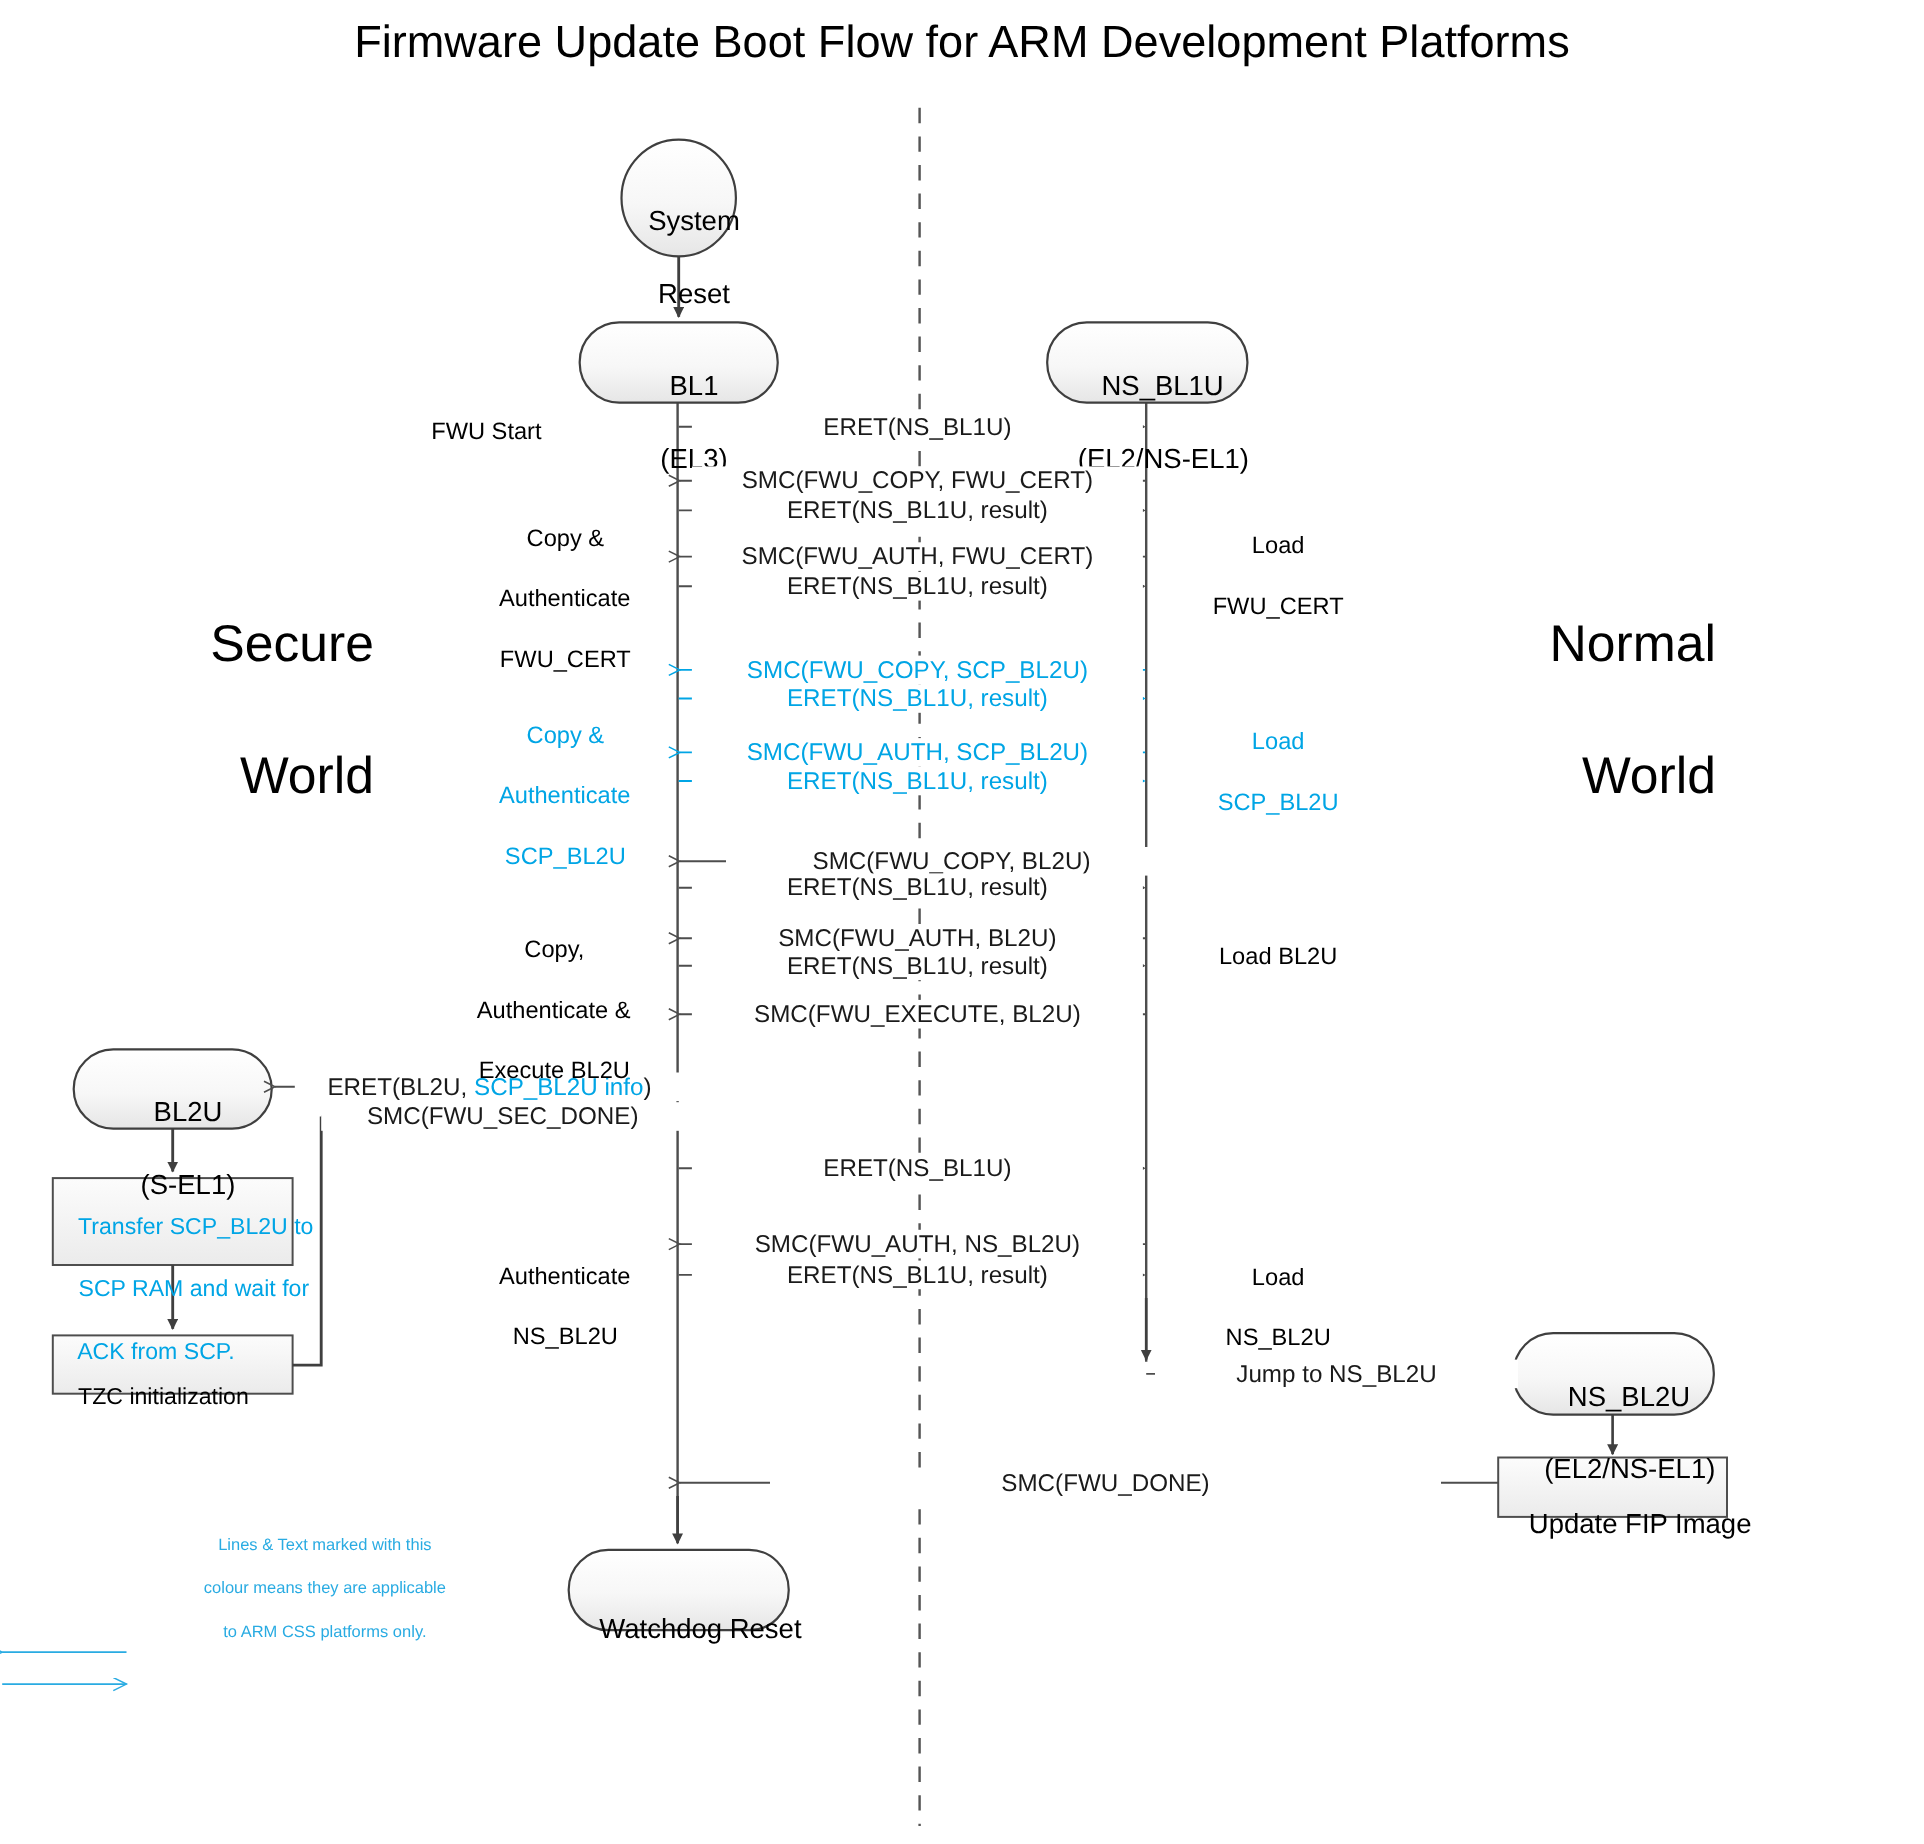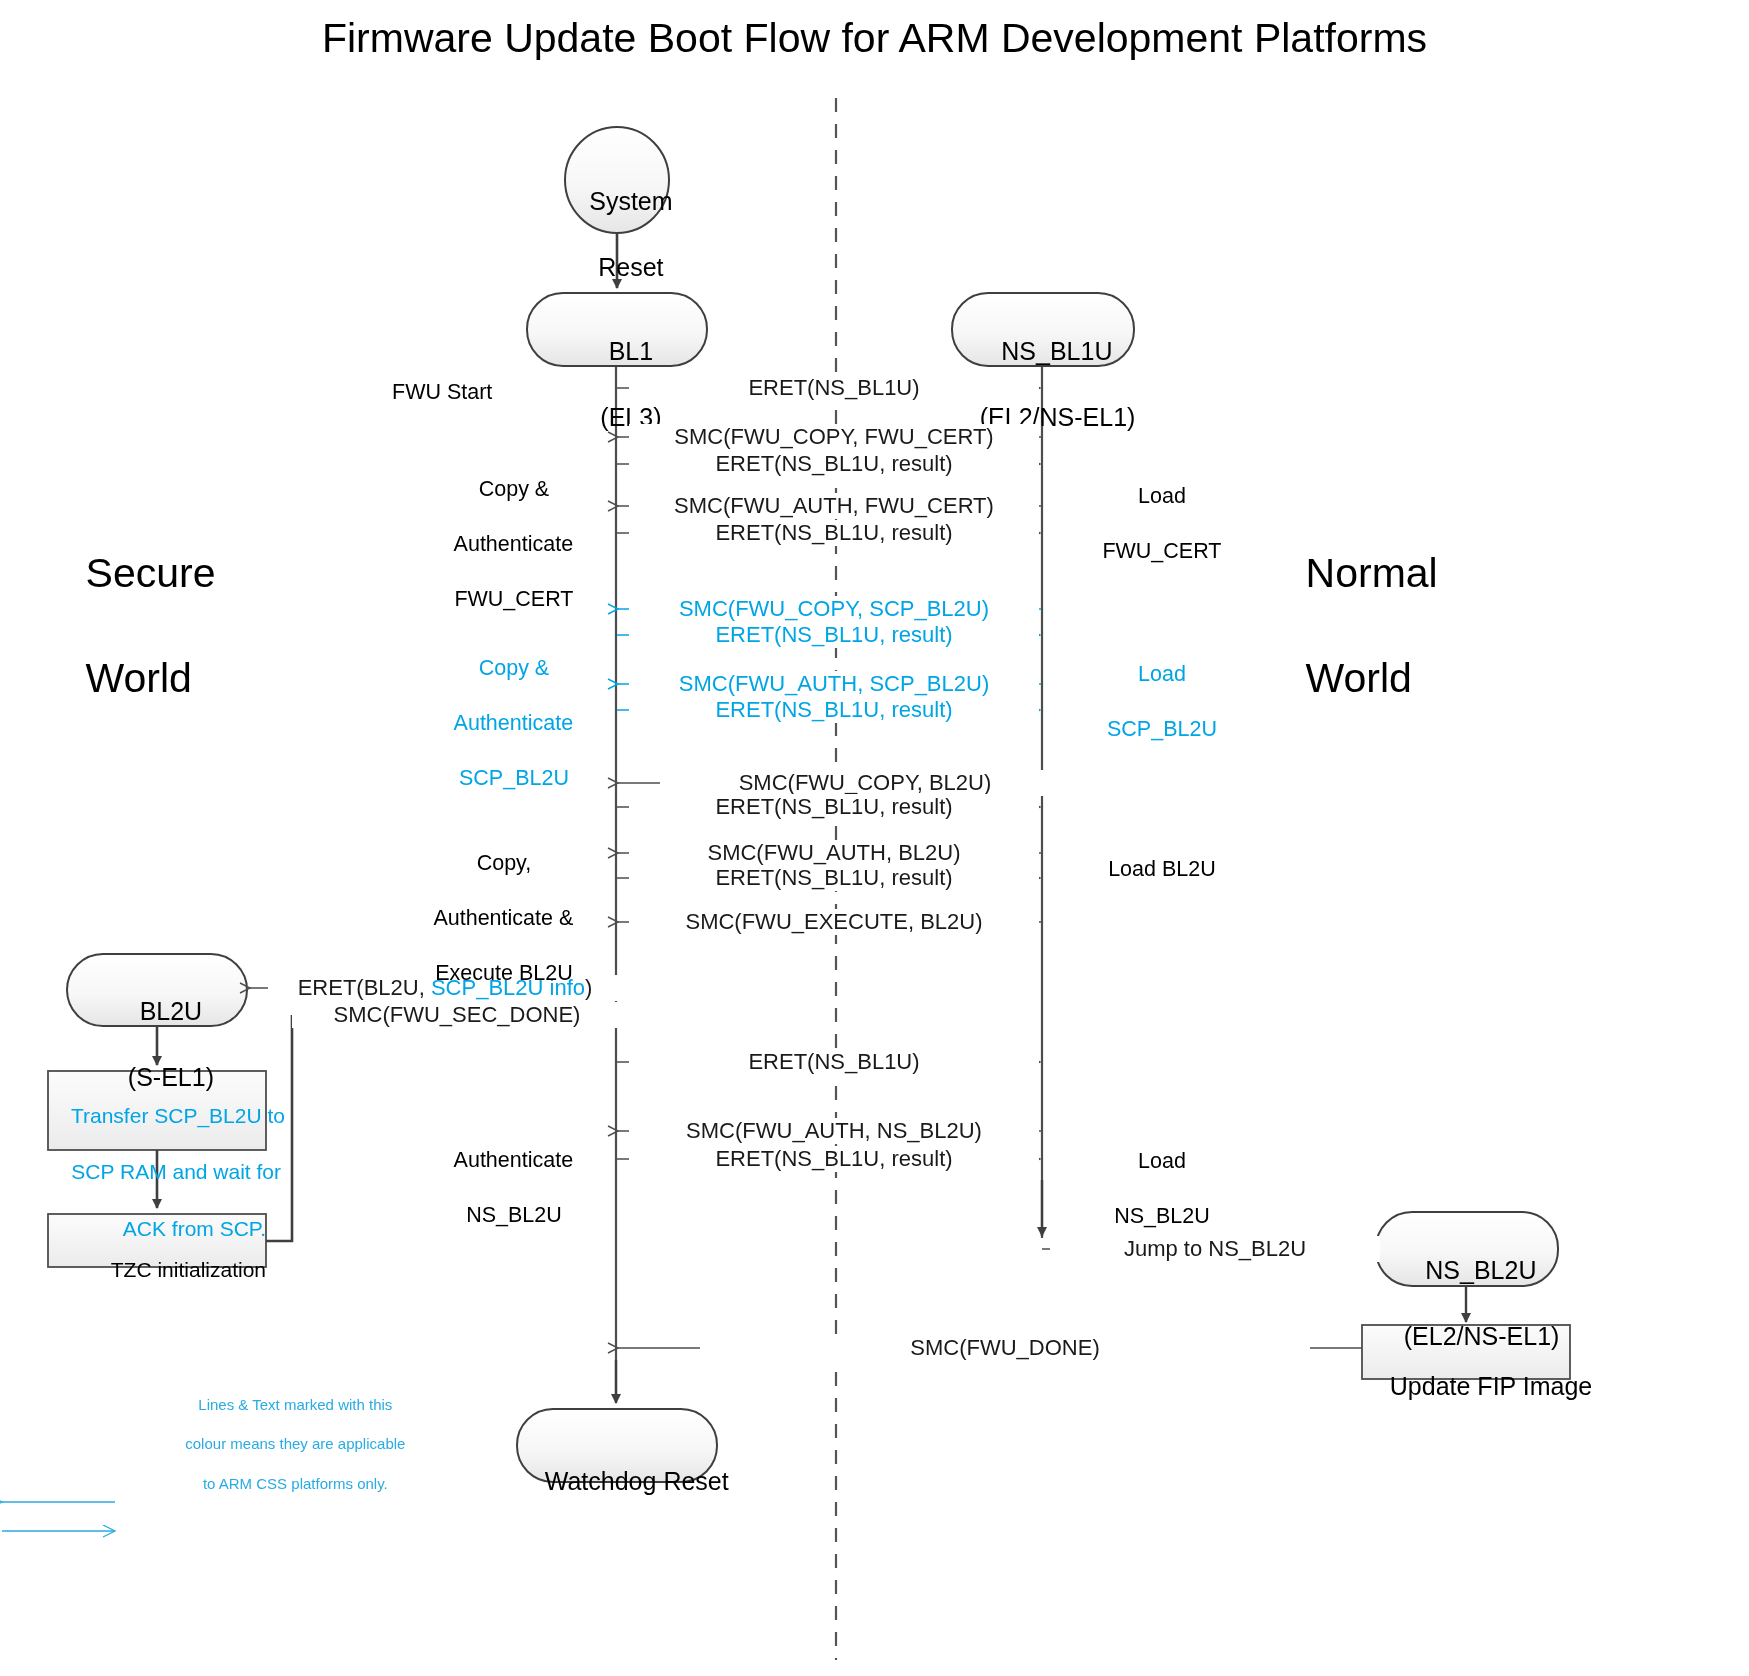--- a/index.html
+++ b/index.html
@@ -34,23 +34,23 @@
   .diagram-title {
     font-size: 41px;
     color: #000000;
     text-align: center;
     width: 1749px;
     left: 0;
     top: 14px;
     letter-spacing: 0px;
   }
   .world-label {
-    font-size: 41px;
-    color: #000000;
-    text-align: left;
+    font-size: 47px;
+    color: #000000;
+    text-align: right;
     line-height: 1.28;
   }
   .node-label {
     font-size: 25px;
     text-align: center;
     line-height: 1.32;
     color: #000000;
   }
   .msg-label {
     font-size: 22px;
@@ -69,21 +69,21 @@
     color: #00a5e5;
   }
   .legend-text {
     font-size: 15px;
     color: #29abe2;
     text-align: center;
     line-height: 1.32;
   }
   .proc-box-text {
     font-size: 21px;
-    text-align: right;
+    text-align: left;
     line-height: 1.34;
   }
 </style>
 </head>
 <body>
 
 <div id="canvas">
 
   <svg id="diagram-svg" viewBox="0 0 1749 1676">
     <defs>

